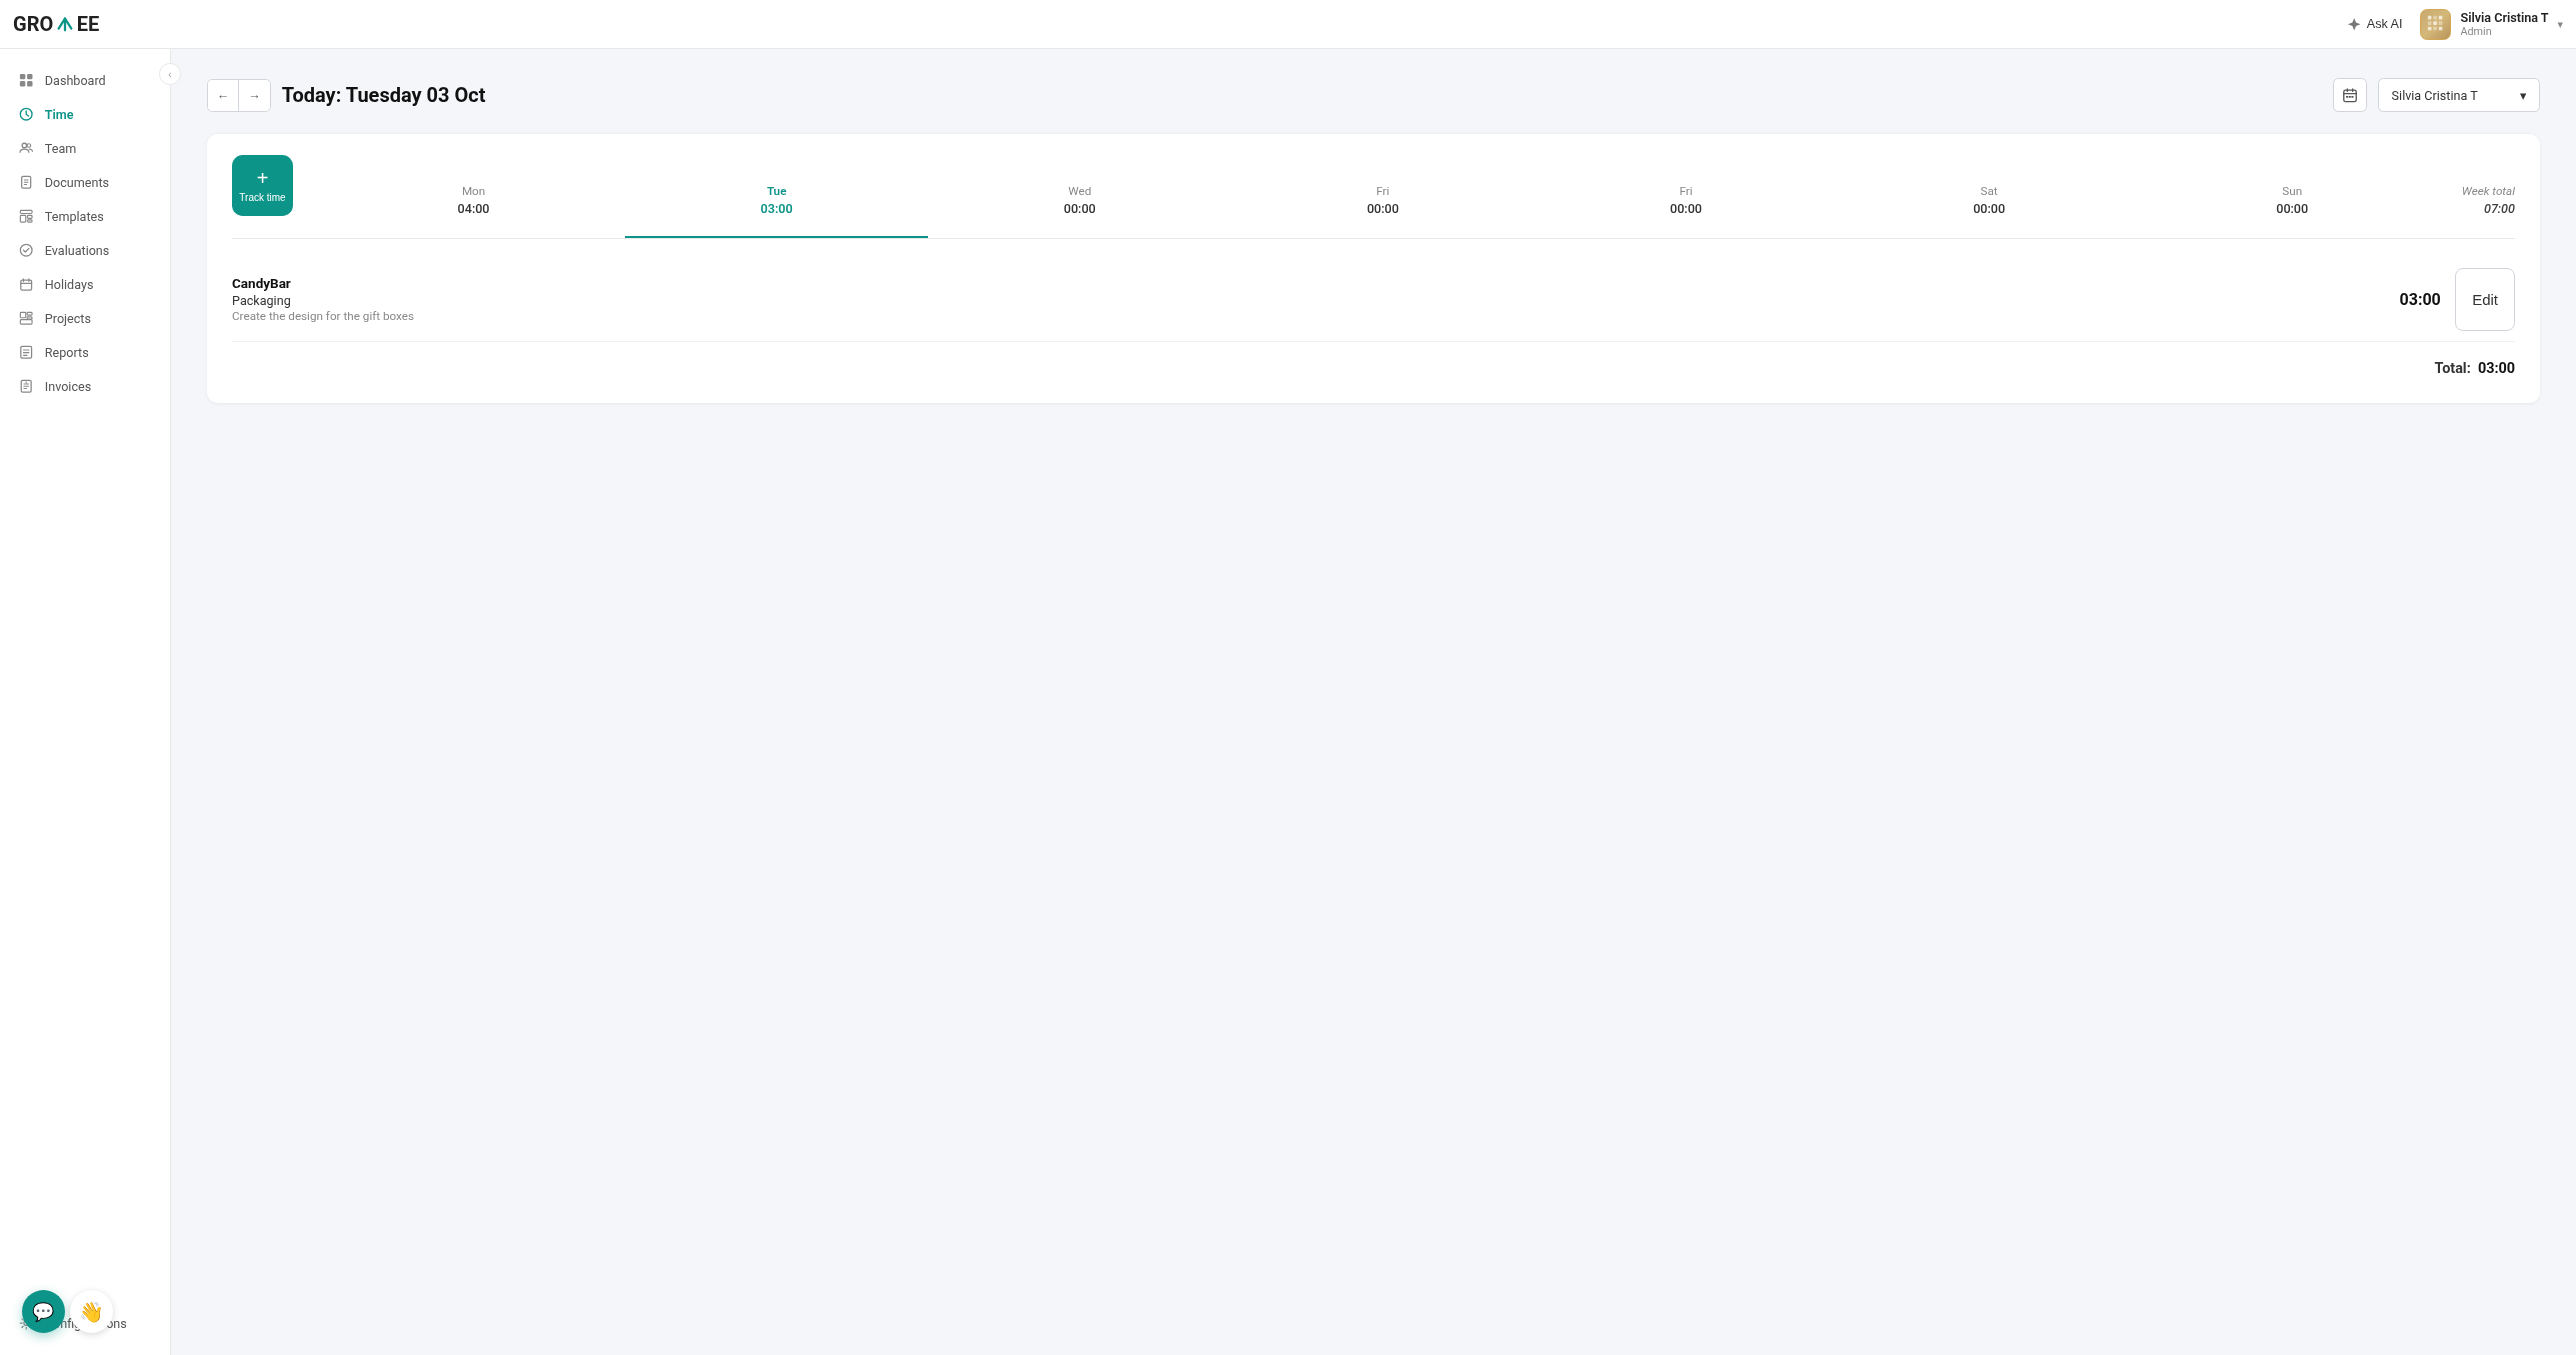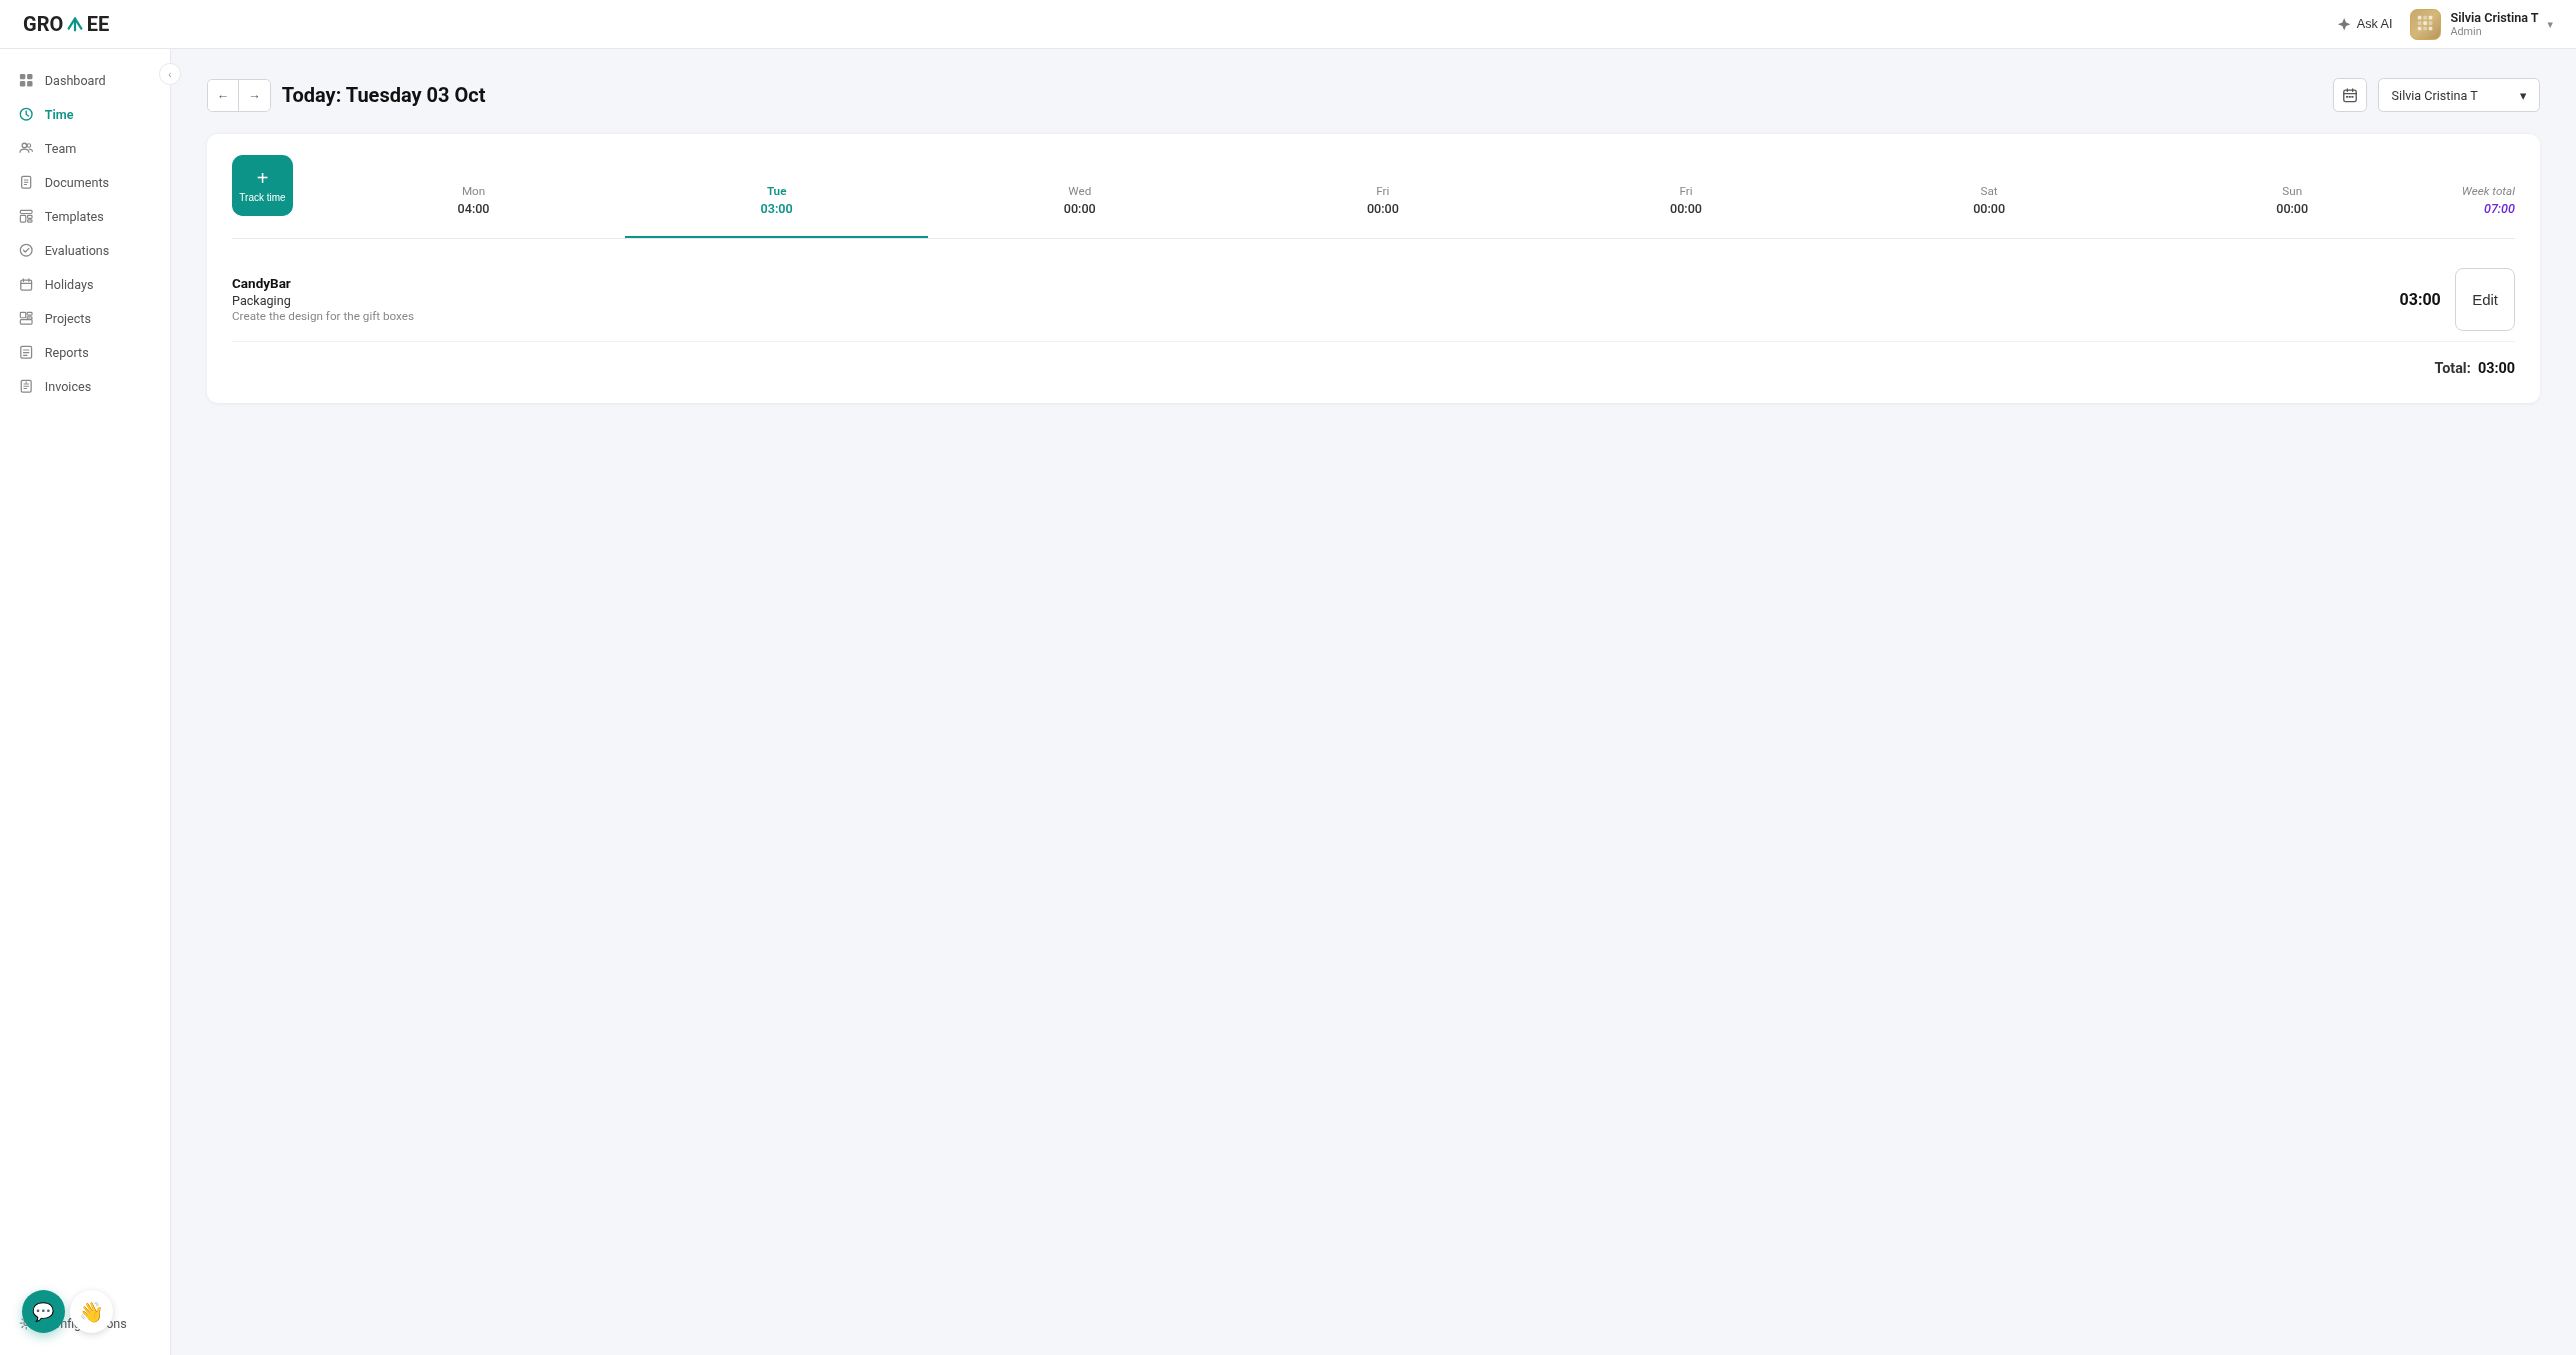--- a/index.html
+++ b/index.html
@@ -6,21 +6,21 @@
     body { font-family: -apple-system, BlinkMacSystemFont, 'Segoe UI', Roboto, sans-serif; background: #f5f6fa; display: flex; flex-direction: column; height: 100vh; overflow: hidden; }
 
     
     .top-header {
       height: 49px;
       background: #fff;
       border-bottom: 0.9px solid #e8e8e8;
       display: flex;
       align-items: center;
       justify-content: space-between;
-      padding: 0 23px;
+      padding: 0 13px;
       flex-shrink: 0;
     }
     .logo {
       display: flex;
       align-items: center;
       gap: 1.8px;
       font-size: 20px;
       font-weight: 700;
       color: #222;
     }
@@ -291,21 +291,21 @@
     .day-col.active-day .day-time { color: #0d9488; font-weight: 600; }
     .week-total-col {
       display: flex;
       flex-direction: column;
       align-items: flex-end;
       padding-left: 18px;
       flex-shrink: 0;
       font-style: italic;
     }
     .week-total-label { font-size: 11.7px; color: #888; margin-bottom: 3.6px; }
-    .week-total-time { font-size: 12.6px; color: #6d28d9; font-weight: 500; }
+    .week-total-time { font-size: 12.6px; color: #404040; font-weight: 500; }
 
     .week-divider {
       border: none;
       border-top: 0.9px solid #e8e8e8;
       margin-bottom: 18px;
     }
 
     
     .time-entry-row {
       display: flex;

